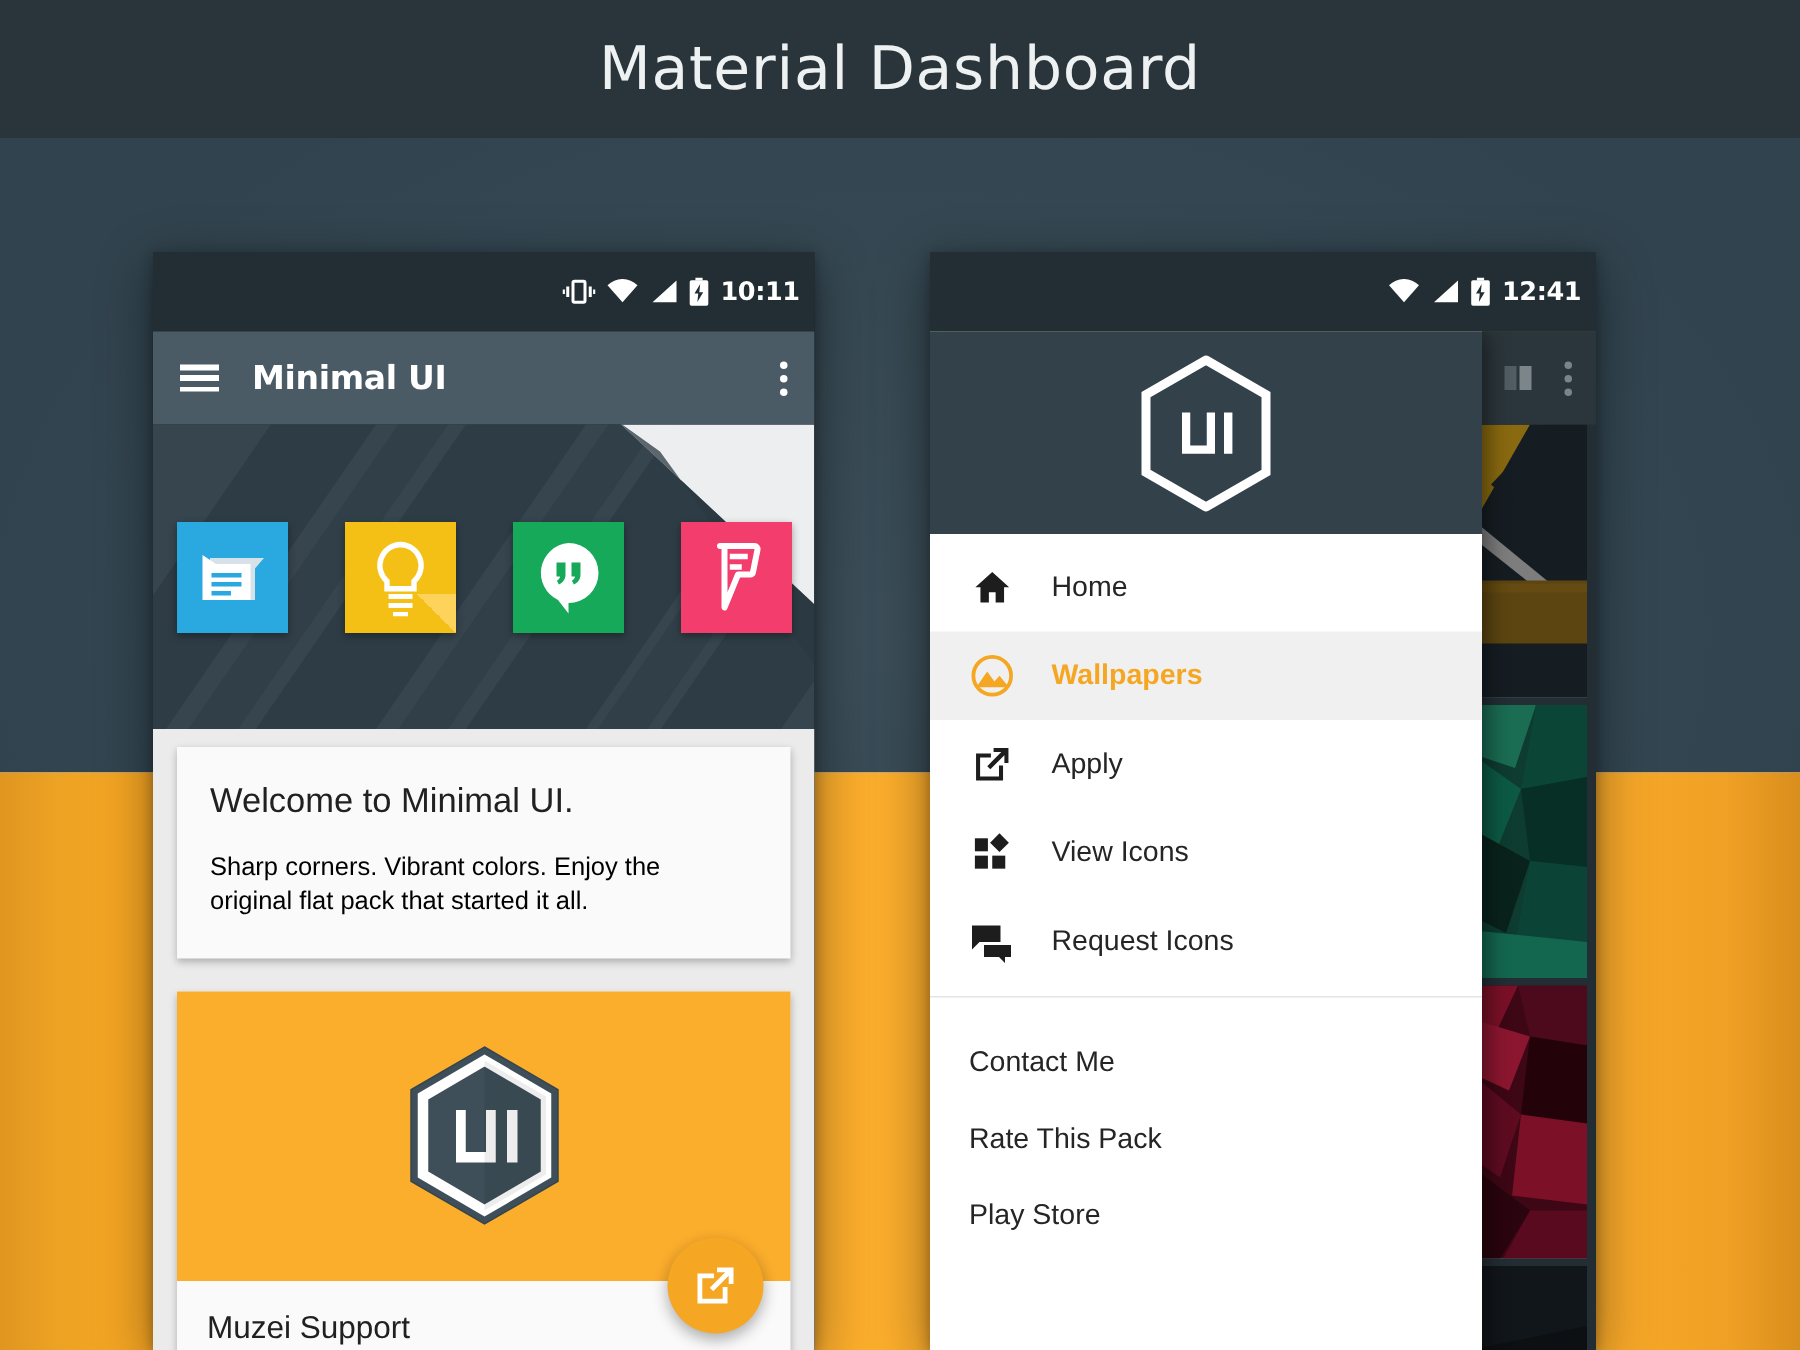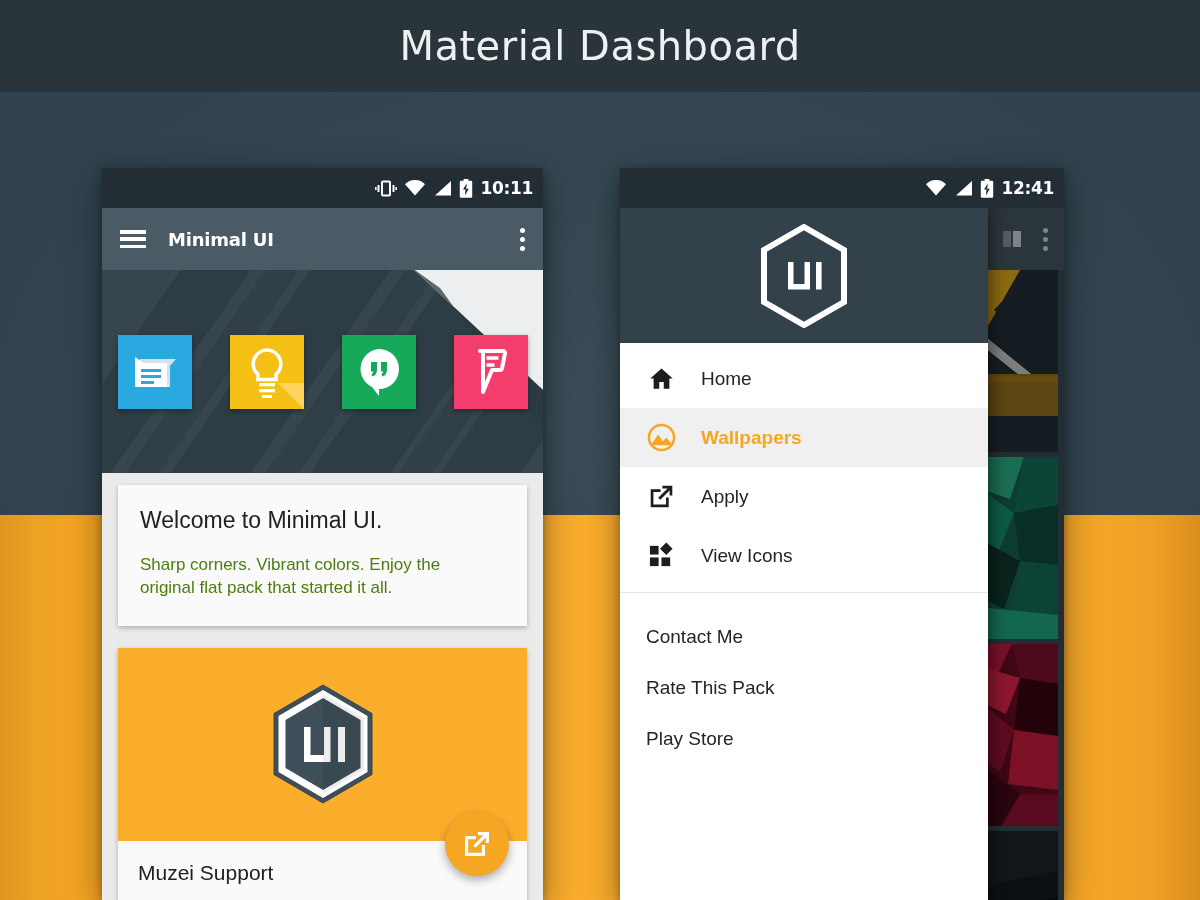--- a/index.html
+++ b/index.html
@@ -43,21 +43,21 @@
   }
 
   
   .phone {
     position: absolute;
     overflow: hidden;
     box-shadow: 0 10px 34px rgba(0,0,0,0.42), 0 2px 8px rgba(0,0,0,0.3);
     background: #1d2b31;
   }
   .statusbar {
-    height: 40px;
+    height: 53px;
     background: #222e34;
     display: flex; align-items: center; justify-content: flex-end;
     padding: 0 10px;
     gap: 7px;
   }
   .statusbar .clock {
     color: #fff; font-size: 17px; font-weight: bold;
     font-family: "DejaVu Sans", sans-serif;
     letter-spacing: -0.3px;
   }
@@ -68,21 +68,21 @@
   .toolbar {
     height: 62px;
     background: #4a5b66;
     display: flex; align-items: center;
     padding: 0 18px;
     gap: 22px;
   }
   .hamburger { width: 26px; height: 18px; display:flex; flex-direction:column; justify-content:space-between; cursor:pointer;}
   .hamburger span { display:block; height: 3.5px; background:#fff; border-radius:0; }
   .toolbar-title {
-    color: #fff; font-size: 18px; font-weight: bold;
+    color: #fff; font-size: 22px; font-weight: bold;
     flex: 1;
     font-family: "DejaVu Sans", sans-serif;
     letter-spacing: -0.2px;
   }
   .kebab { width: 5px; display:flex; flex-direction:column; gap:4px; align-items:center; cursor:pointer;}
   .kebab i { width:5px; height:5px; background:#fff; border-radius:50%; display:block;}
 
   .hero {
     position: relative;
     height: 203px;
@@ -113,21 +113,21 @@
     box-shadow: 0 2px 5px rgba(0,0,0,0.26);
     margin-bottom: 22px;
   }
   .card-welcome { padding: 22px 18px 26px 22px; }
   .card-welcome h2 {
     font-size: 23px; font-weight: 400; color: #212121;
     font-family: "Liberation Sans", sans-serif;
     margin-bottom: 20px;
   }
   .card-welcome p {
-    font-size: 17px; color: #4d7c0f; line-height: 1.35;
+    font-size: 17px; color: #000000; line-height: 1.35;
     max-width: 350px;
   }
   .card-muzei-img {
     height: 193px; background: #fbad2c;
     display:flex; align-items:center; justify-content:center;
   }
   .card-muzei-label {
     padding: 20px 20px 22px 20px;
     font-size: 21px; color: #212121;
   }
@@ -454,20 +454,29 @@
               <svg width="27" height="27" viewBox="0 0 28 28">
                 <rect x="2" y="4" width="9" height="9" fill="#1d1d1d"></rect>
                 <rect x="2" y="16" width="9" height="9" fill="#1d1d1d"></rect>
                 <rect x="14" y="16" width="9" height="9" fill="#1d1d1d"></rect>
                 <path d="M19 0.5 L25.5 7 L19 13.5 L12.5 7 Z" fill="#1d1d1d"></path>
               </svg>
             </span>
             <span class="dr-label">View Icons</span>
           </div>
 
+          <div class="dr-item">
+            <span class="dr-ico">
+              <svg width="28" height="28" viewBox="0 0 28 28">
+                <path d="M1 3 h19 v11 H6 l-5 5 Z" fill="#1d1d1d"></path>
+                <path d="M9 16 h18 v8 h-4 l0 4 l-4 -4 H9 Z" fill="#1d1d1d"></path>
+              </svg>
+            </span>
+            <span class="dr-label">Request Icons</span>
+          </div>
 
         </div>
 
         <div class="dr-divider"></div>
 
         <div style="padding-top:18px;text-align:center;">
           <div class="dr-item-plain">
             <span class="dr-label">Contact Me</span>
           </div>
           <div class="dr-item-plain">

